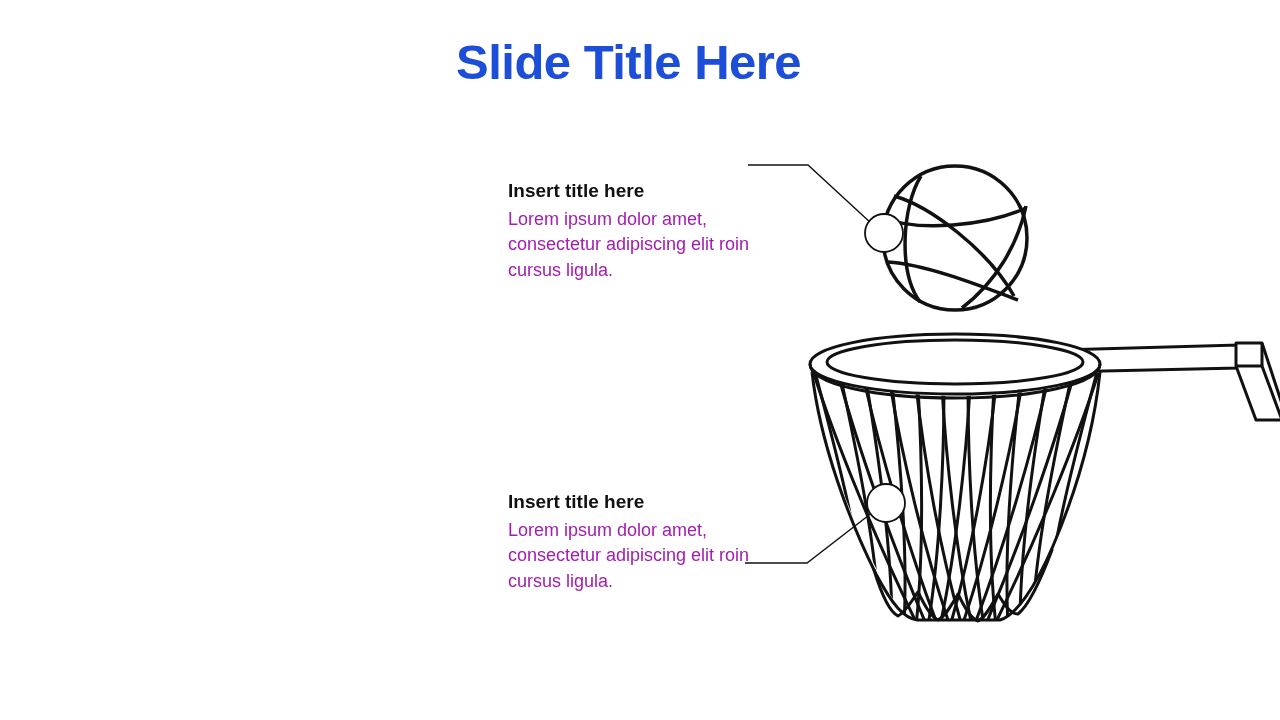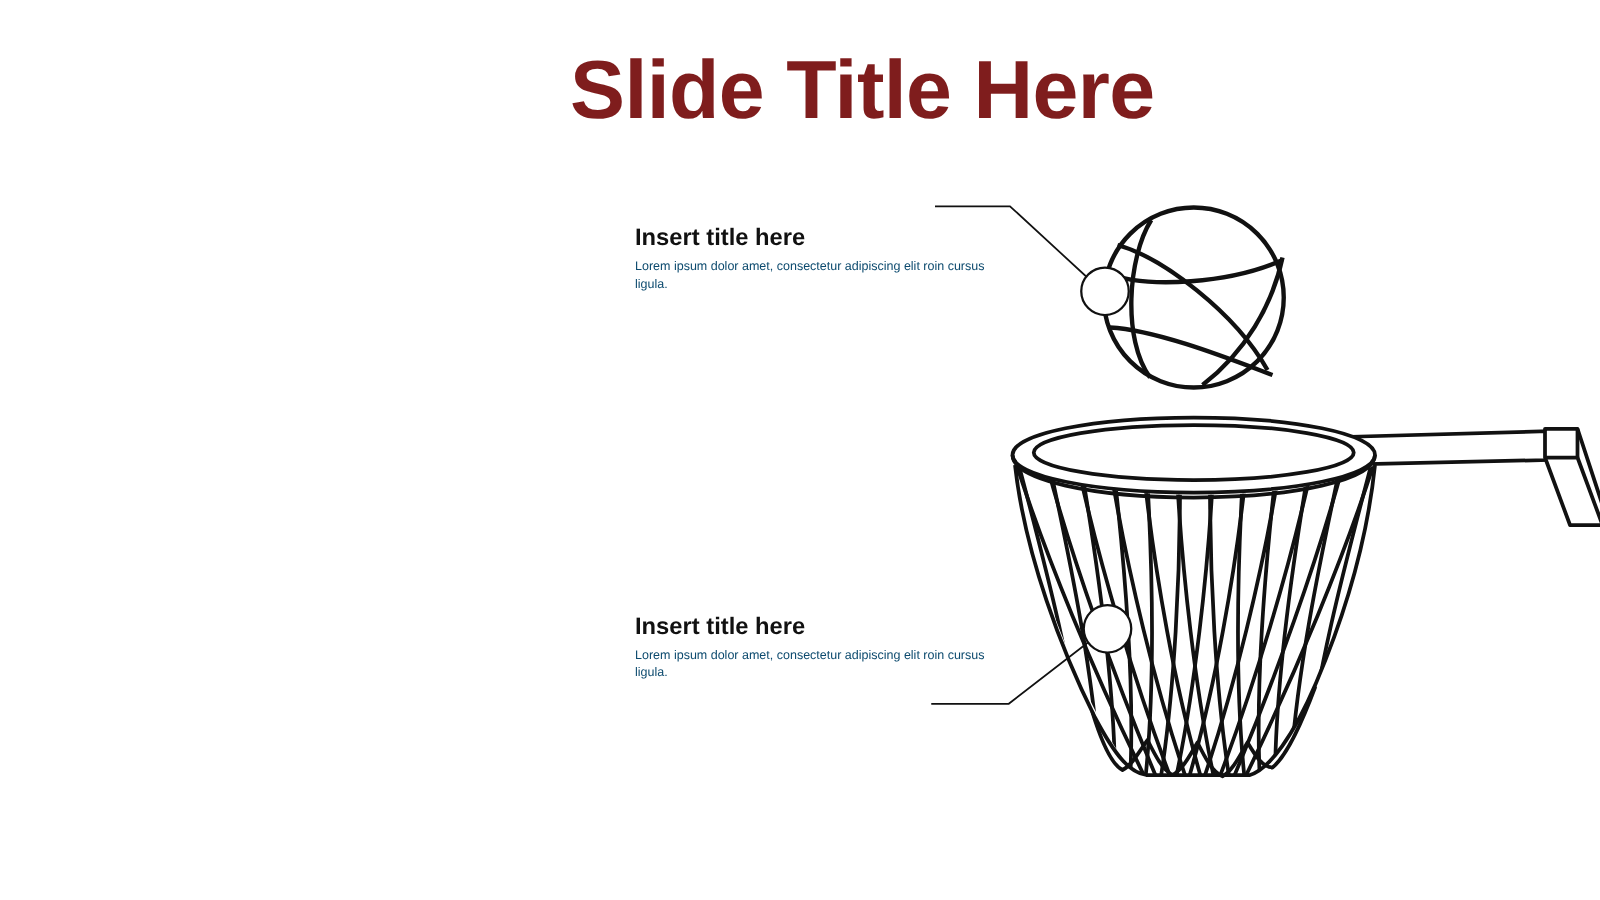--- a/index.html
+++ b/index.html
@@ -21,42 +21,42 @@
     inset: 0;
     width: 1280px;
     height: 720px;
     background: #ffffff;
   }
   #slide-title {
     position: absolute;
     left: 456px;
     top: 36px;
     width: 700px;
-    font-size: 66px;
+    font-size: 49px;
     font-weight: bold;
     letter-spacing: -0.5px;
     line-height: 1.08;
-    color: #7f1d1d;
+    color: #1d4ed8;
     white-space: nowrap;
   }
   .callout {
     position: absolute;
     width: 290px;
   }
   .callout-title {
     font-size: 19px;
     font-weight: bold;
     color: #111111;
     line-height: 1.25;
     margin: 0 0 4px 0;
   }
   .callout-body {
-    font-size: 10px;
+    font-size: 18px;
     font-weight: normal;
-    color: #0c4a6e;
+    color: #a21caf;
     line-height: 1.42;
     margin: 0;
   }
   #callout-1 { left: 508px; top: 179px; }
   #callout-2 { left: 508px; top: 490px; }
 
   #art-layer {
     position: absolute;
     left: 0;
     top: 0;

